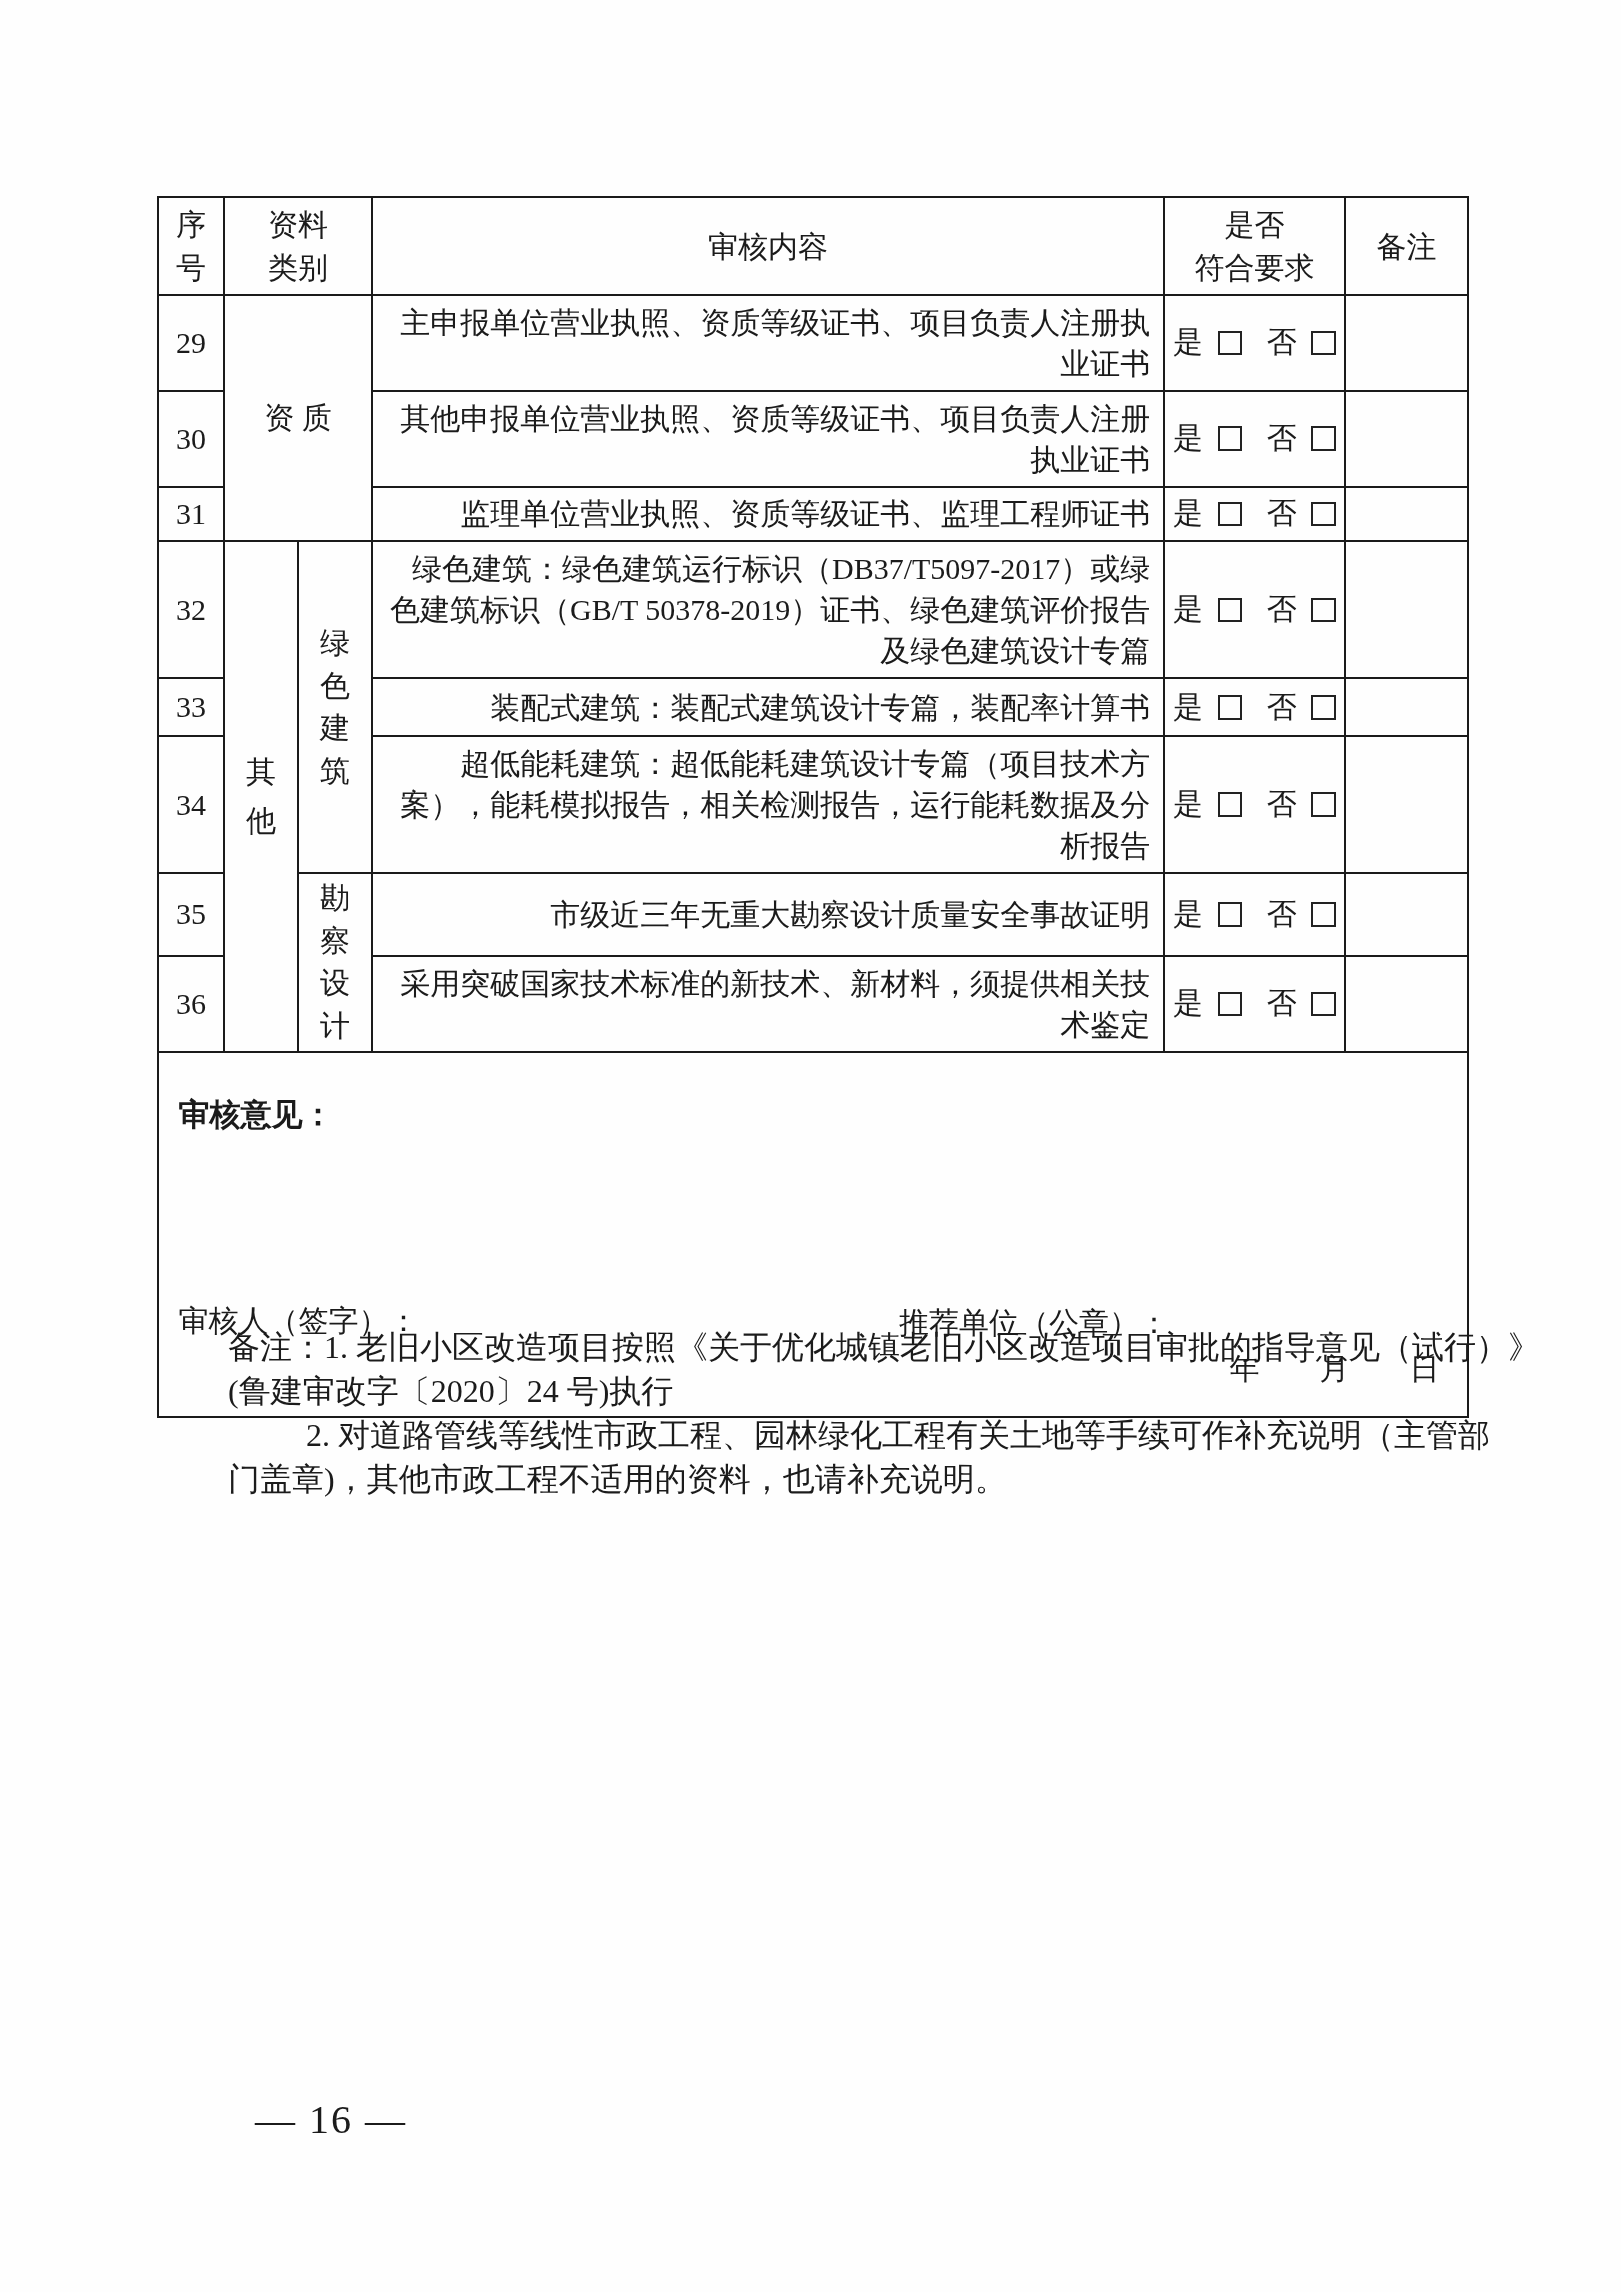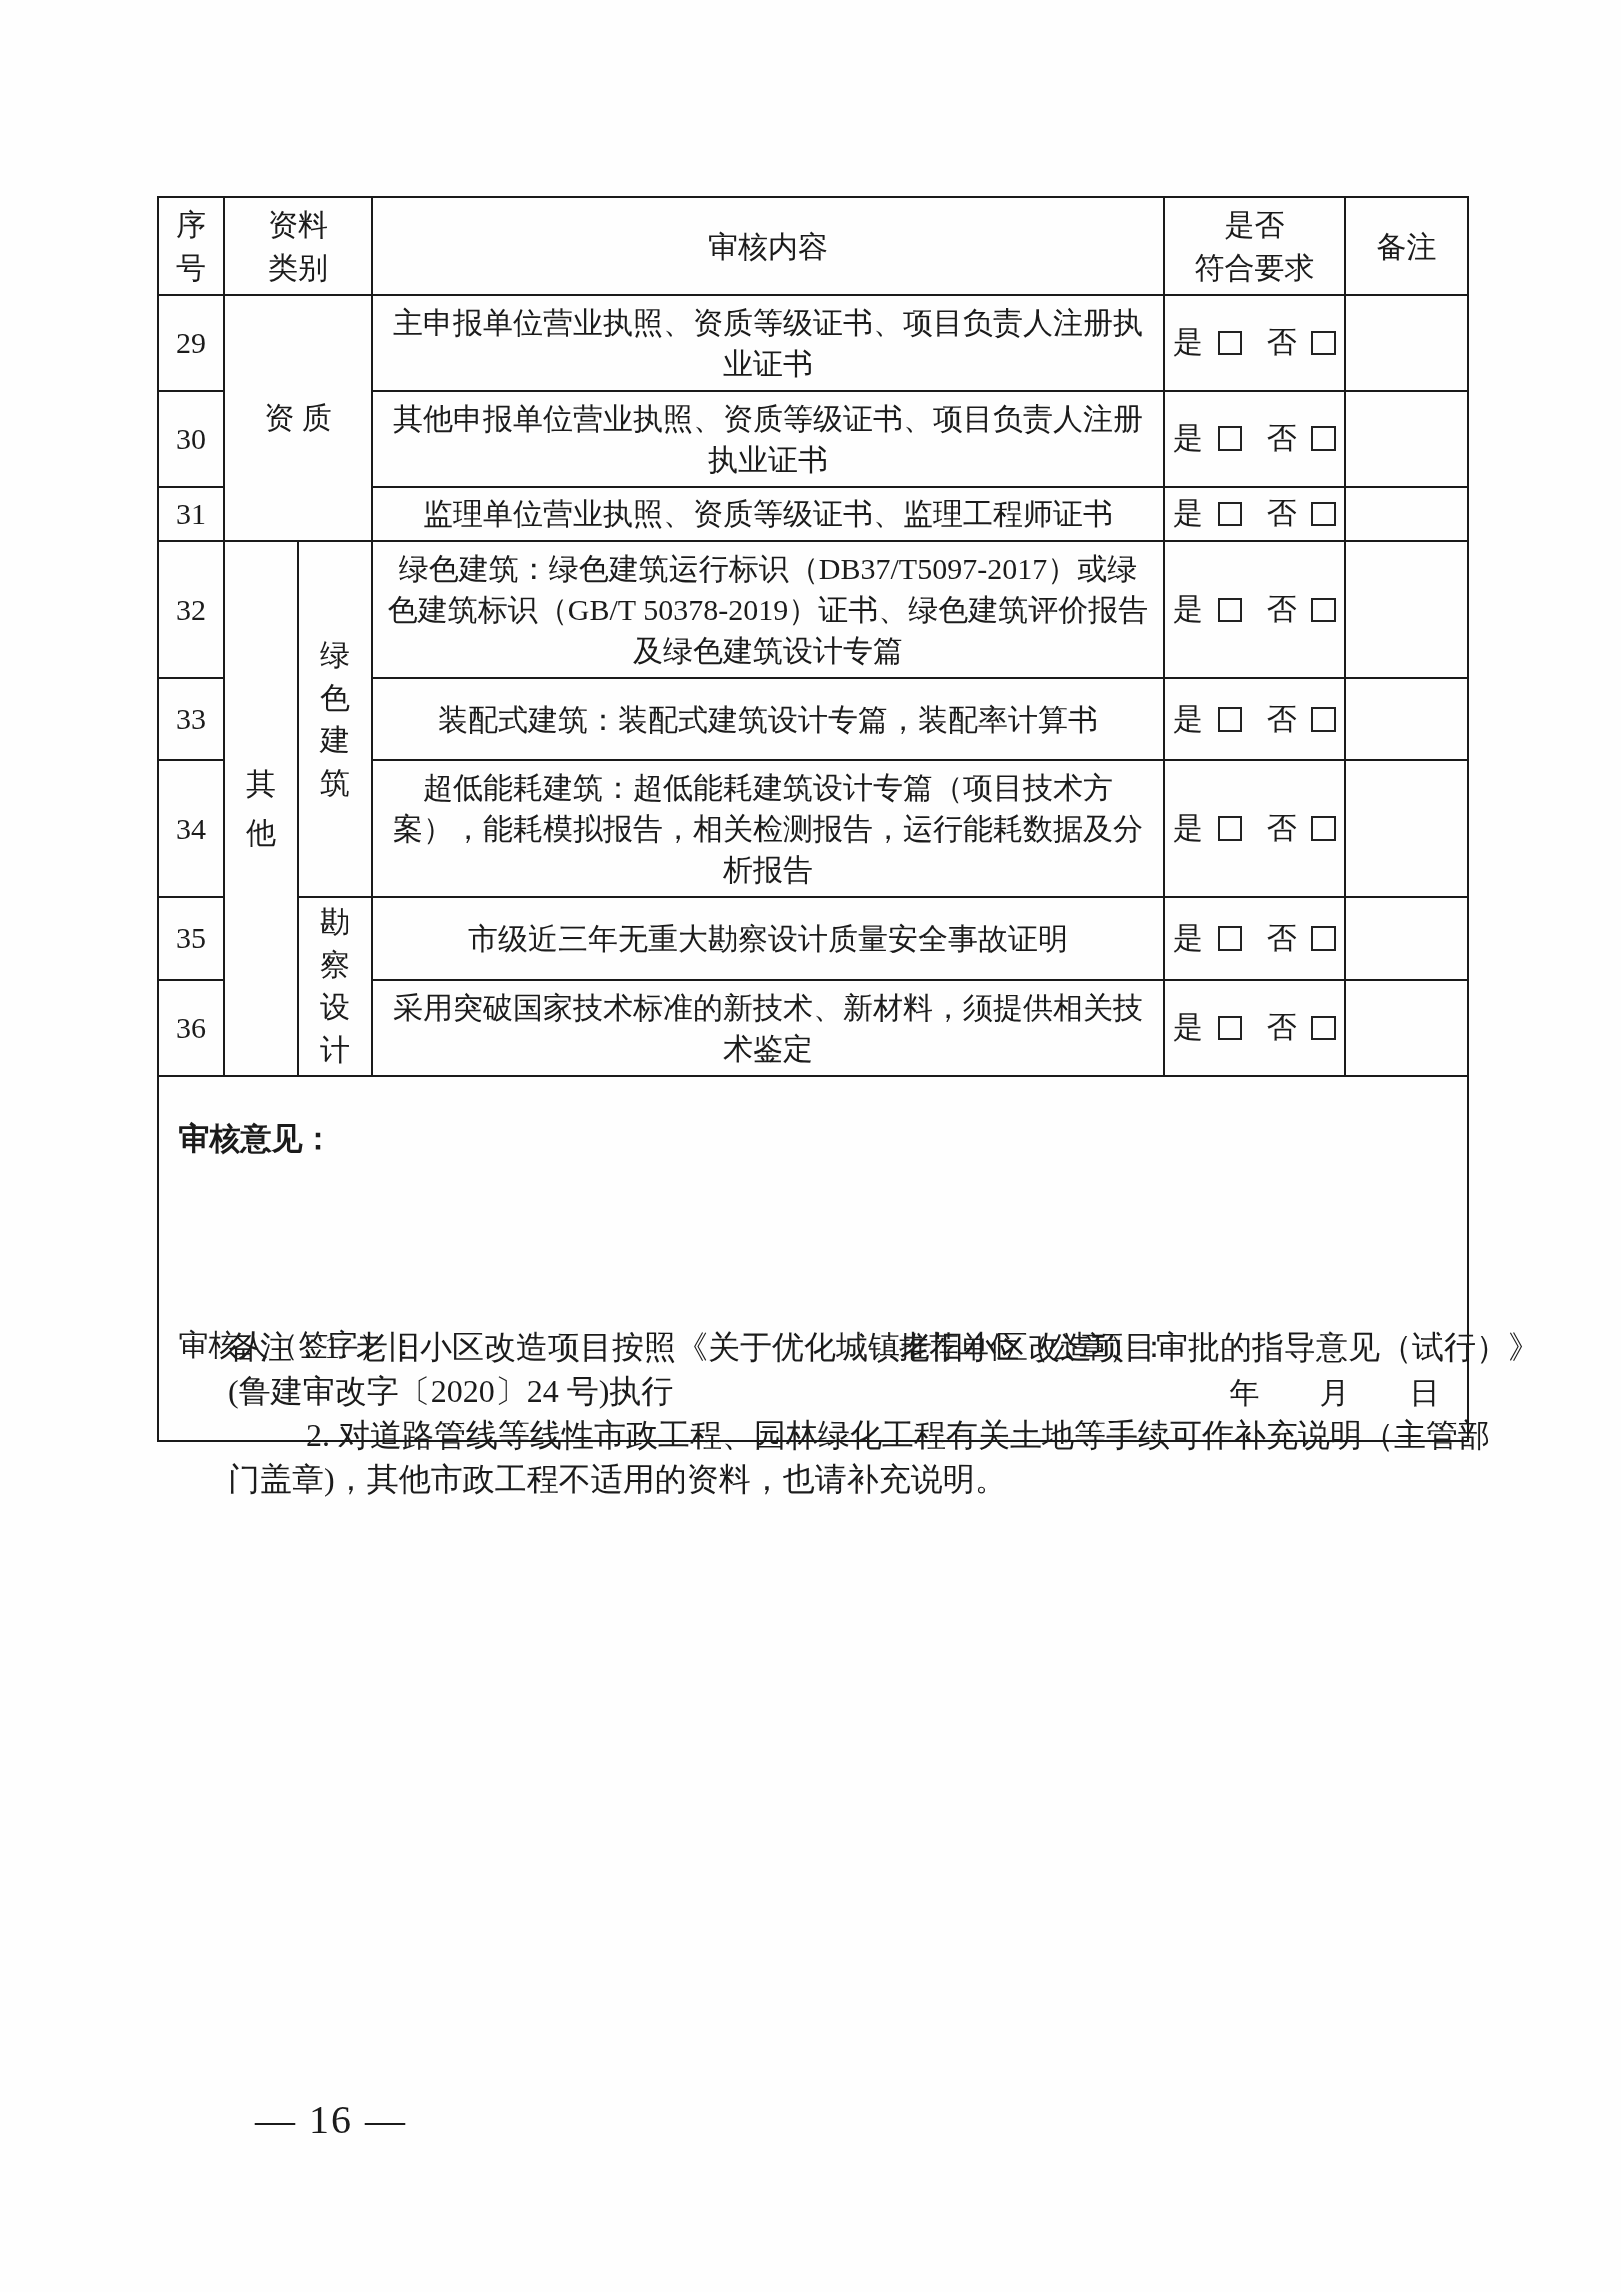--- a/index.html
+++ b/index.html
@@ -34,21 +34,21 @@
     font-size:30px;
   }
   td.num{text-align:center;font-size:30px;}
   td.cat{
     text-align:center;
     font-size:30px;
     line-height:1.42;
   }
   td.cat.qita{line-height:1.62;}
   td.content{
-    text-align:center;
+    text-align:right;
     padding:5.9px 12.7px;
     line-height:41px;
   }
   td.yn{text-align:center;white-space:nowrap;}
   .cb{
     display:inline-block;
     width:20.6px;height:20.6px;
     border:2px solid #222222;
     background:#fefefe;
     vertical-align:-2.9px;
@@ -63,21 +63,21 @@
     font-size:31px;
   }
   .op-reviewer{position:absolute;left:19.6px;top:248px;font-size:30px;}
   .op-recommender{position:absolute;left:740px;top:250px;font-size:30px;}
   .op-date{position:absolute;right:27.4px;top:296px;font-size:30px;}
   .rh-h{height:98px;}
   .rh-29{height:44px;}
   .rh-30{height:84px;}
   .rh-31{height:45px;}
   .rh-32{height:123px;}
-  .rh-33{height:82px;}
+  .rh-33{height:58px;}
   .rh-34{height:84px;}
   .rh-35{height:83px;}
   .rh-36{height:79px;}
   .rh-op{height:365px;margin-top:48px;}
   .notes{
     position:absolute;left:228px;top:1325px;width:1161px;
     font-size:32px;line-height:44px;
   }
   .note-line{white-space:nowrap;}
   .note-line.indent{text-indent:78px;}

